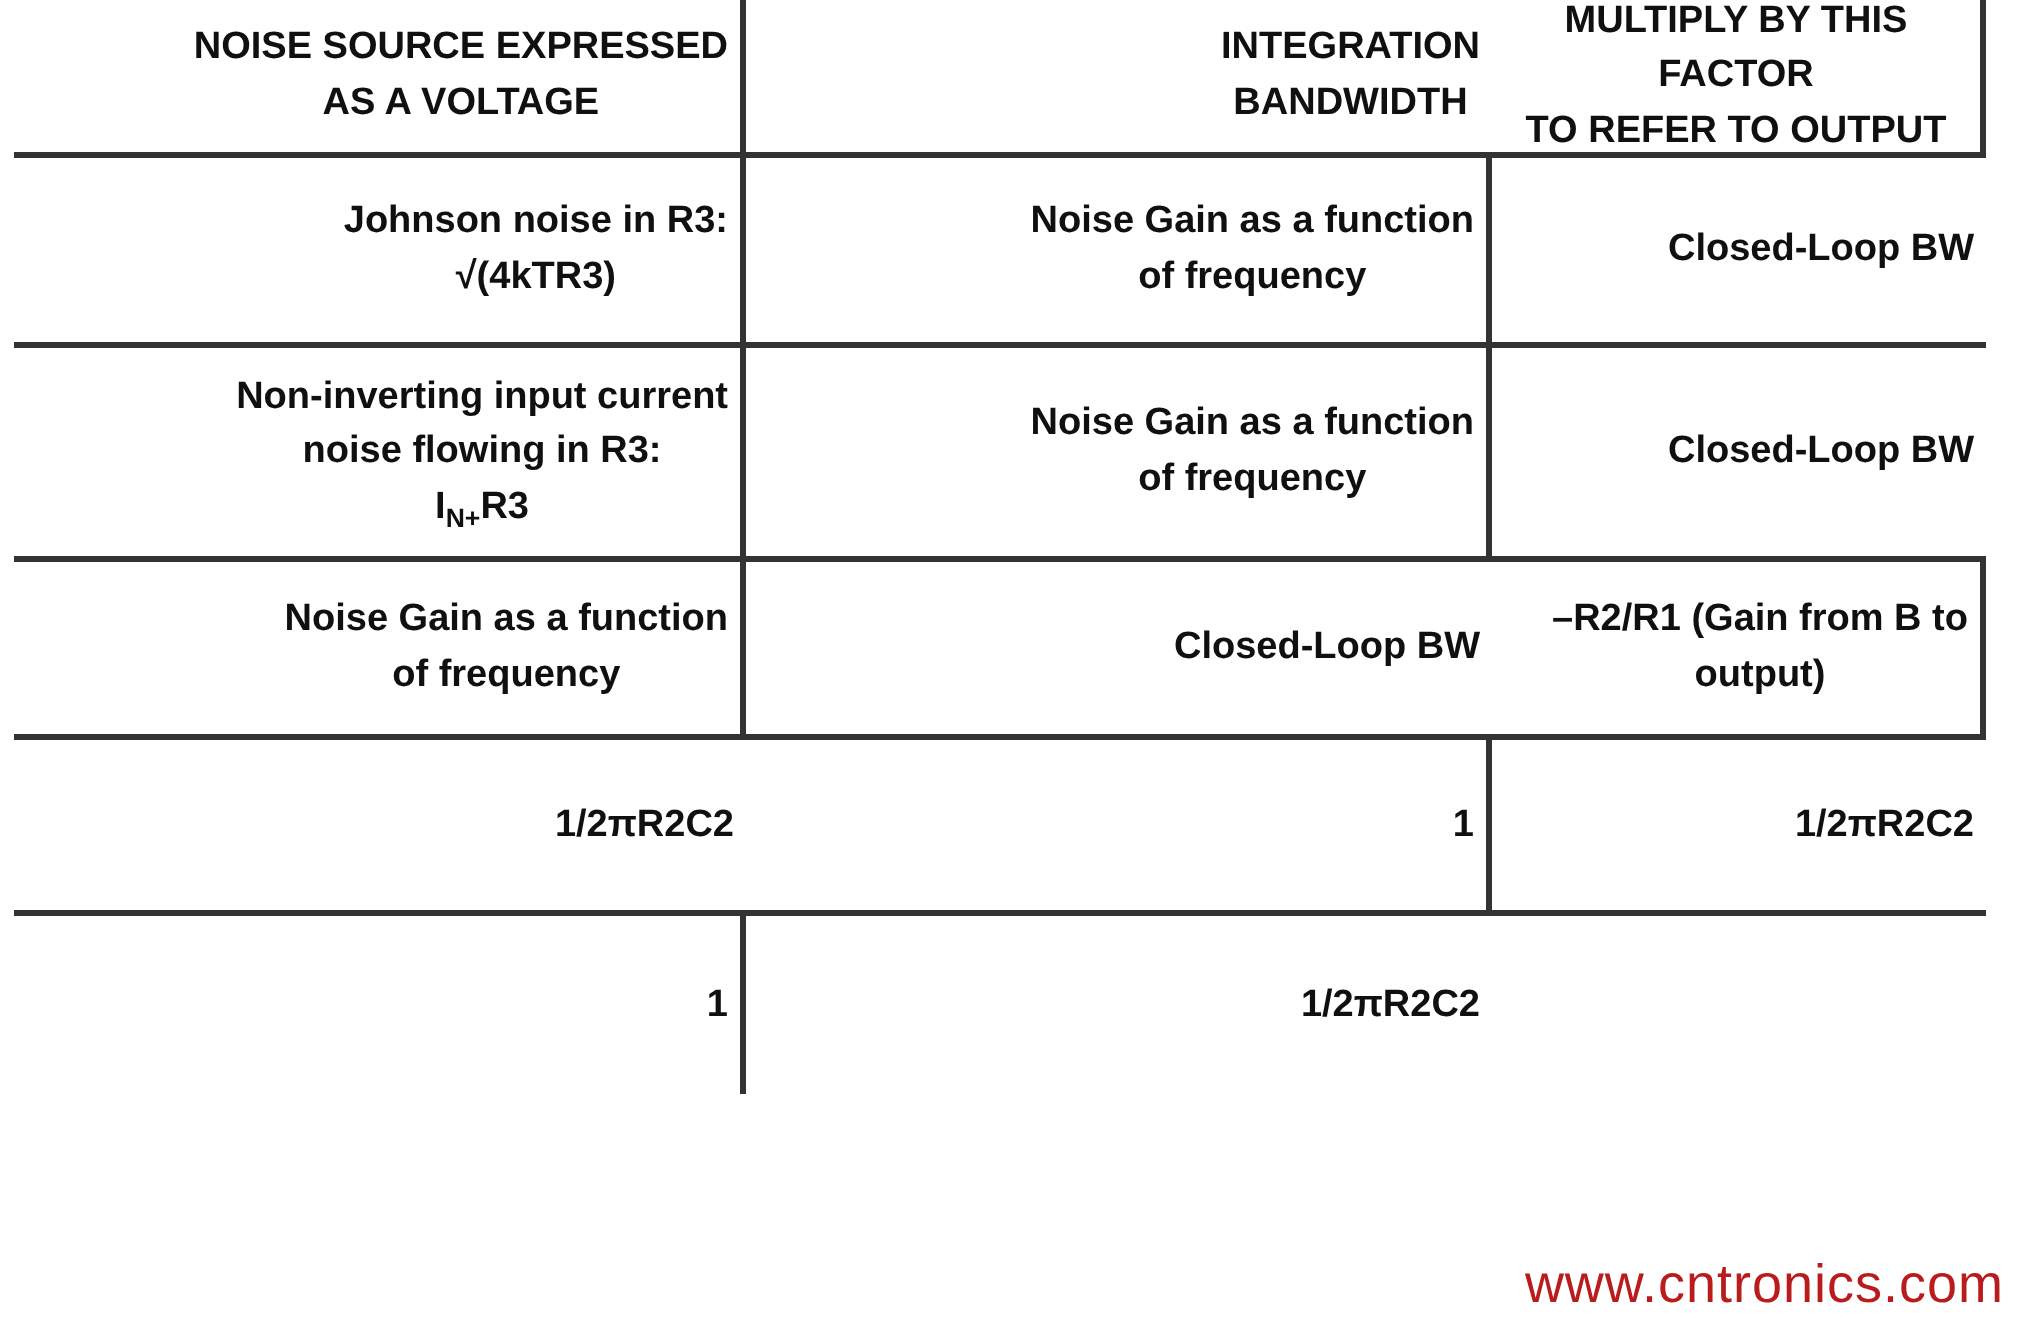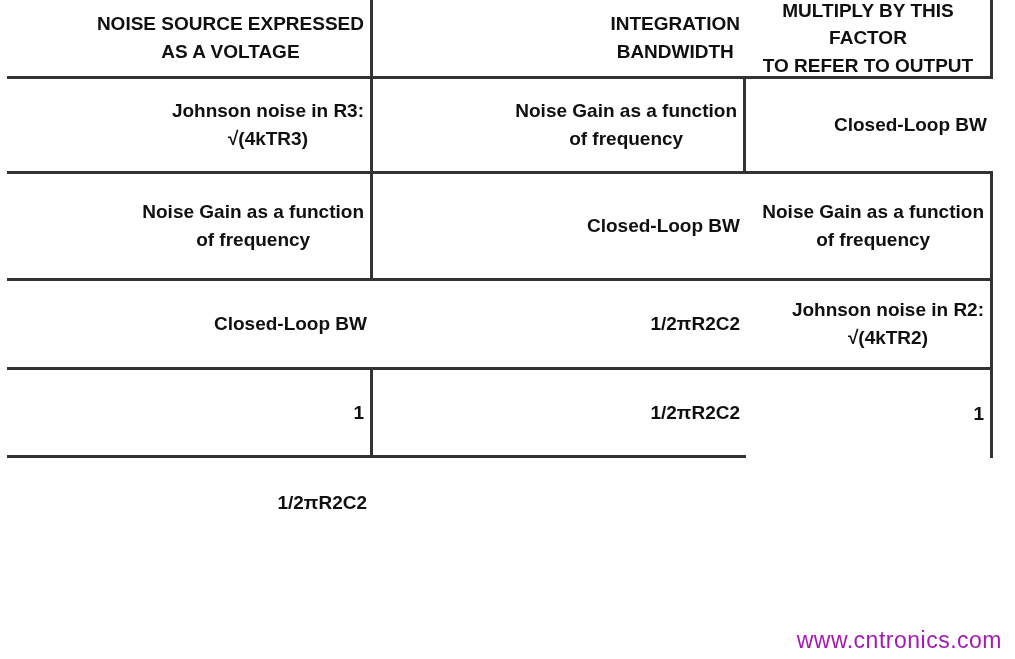--- a/index.html
+++ b/index.html
@@ -40,24 +40,24 @@
   sub {
     font-size: 0.70em;
     line-height: 0;
     vertical-align: -0.32em;
     font-weight: bold;
   }
   .watermark {
     position: absolute;
     top: 627px;
     right: 13px;
-    font-size: 23px;
+    font-size: 27px;
     font-weight: normal;
     letter-spacing: 0.5px;
-    color: #a21caf;
+    color: #b91c1c;
   }
 </style>
 </head>
 <body>
 
 <div class="tbl">
 
   <div class="cell vr hb">
       <span>NOISE SOURCE EXPRESSED<br>AS A VOLTAGE</span>
     </div>
@@ -72,40 +72,43 @@
       <span>Johnson noise in R3:<br>√(4kTR3)</span>
     </div>
   <div class="cell vr hb">
       <span>Noise Gain as a function<br>of frequency</span>
     </div>
   <div class="cell hb">
       <span>Closed-Loop BW</span>
     </div>
 
   <div class="cell vr hb">
+      <span>Non-inverting input current<br>noise flowing in R3:<br>I<sub>N+</sub>R3</span>
+    </div>
+  <div class="cell vr hb">
       <span>Noise Gain as a function<br>of frequency</span>
     </div>
   <div class="cell hb">
       <span>Closed-Loop BW</span>
     </div>
 
   <div class="cell vr hb">
       <span>Noise Gain as a function<br>of frequency</span>
     </div>
   <div class="cell hb">
       <span>Closed-Loop BW</span>
     </div>
 
+  <div class="cell vr hb">
+      <span>–R2/R1 (Gain from B to<br>output)</span>
+    </div>
   <div class="cell hb">
       <span>1/2πR2C2</span>
     </div>
 
-  <div class="cell vr hb">
-      <span>Johnson noise in R2:<br>√(4kTR2)</span>
-    </div>
   <div class="cell vr hb">
       <span>1</span>
     </div>
   <div class="cell hb">
       <span>1/2πR2C2</span>
     </div>
 
   <div class="cell vr">
       <span>1</span>
     </div>

